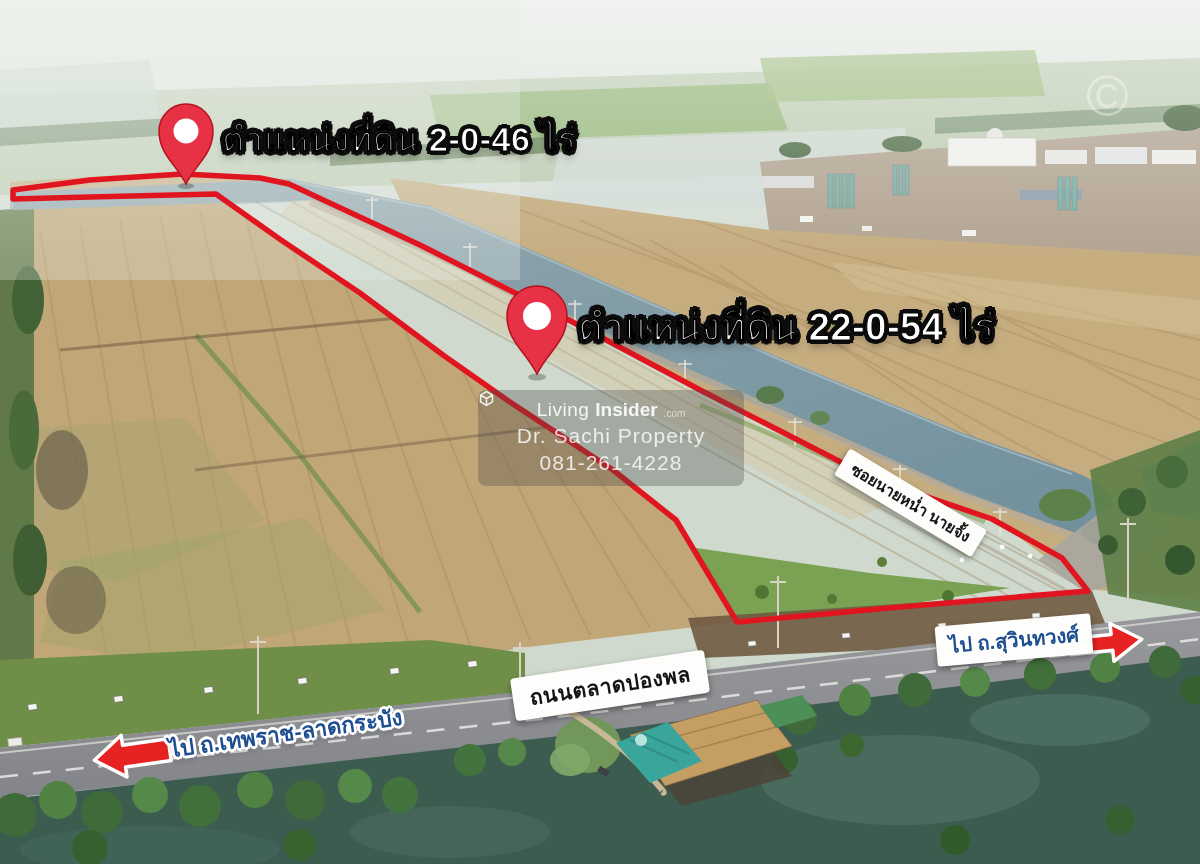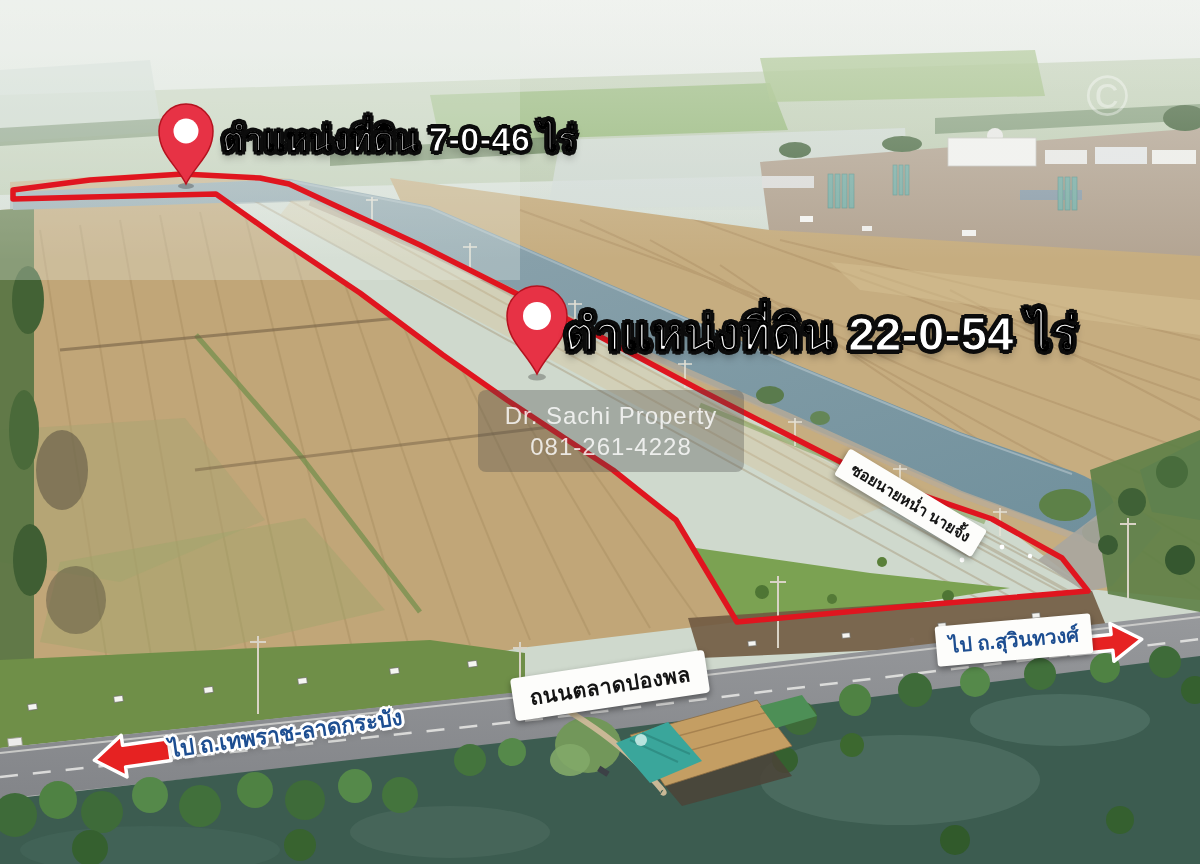--- a/index.html
+++ b/index.html
@@ -31,21 +31,21 @@
     text-shadow:-2px -2px 0 #fff,2px -2px 0 #fff,-2px 2px 0 #fff,2px 2px 0 #fff,-3px 0 0 #fff,3px 0 0 #fff,0 3px 0 #fff,0 -3px 0 #fff,0 4px 6px rgba(0,0,0,.3);
   }
   .watermark{
     left:478px;top:390px;width:266px;text-align:center;border-radius:8px;
     background:rgba(70,72,70,.32);padding:9px 0 11px;color:rgba(255,255,255,.8);
   }
   .wm-brand{display:flex;align-items:center;justify-content:center;gap:6px;font-size:19px;color:rgba(255,255,255,.88);}
   .wm-brand .thin{font-weight:normal;letter-spacing:.5px;}
   .wm-brand .bold{font-weight:bold;}
   .wm-brand .tld{font-size:10px;align-self:flex-end;margin-bottom:2px;color:rgba(255,255,255,.6);}
-  .wm-line{font-size:24px;margin-top:3px;letter-spacing:1px;}
+  .wm-line{font-size:21px;margin-top:3px;letter-spacing:1px;}
   .copyright{left:1086px;top:62px;font-size:58px;color:rgba(255,255,255,.38);}
 </style>
 </head>
 <body>
 
 <div class="stage">
 
 <svg width="1200" height="864" viewBox="0 0 1200 864">
   <defs>
     <linearGradient id="hazeG" x1="0" y1="0" x2="0" y2="1">
@@ -312,32 +312,40 @@
     <path d="M537,374 c-11,-22 -30,-33 -30,-58 a30,30 0 1,1 60,0 c0,25 -19,36 -30,58 z" fill="#e73245" stroke="#b5121f" stroke-width="1.5"></path>
     <circle cx="537" cy="316" r="14" fill="#fff"></circle>
   </g>
   <g>
     <ellipse cx="186" cy="186" rx="8" ry="3" fill="rgba(0,0,0,.25)"></ellipse>
     <path d="M186,184 c-10,-20 -27,-30 -27,-53 a27,27 0 1,1 54,0 c0,23 -17,33 -27,53 z" fill="#e73245" stroke="#b5121f" stroke-width="1.5"></path>
     <circle cx="186" cy="131" r="12.5" fill="#fff"></circle>
   </g>
 </svg>
 
-<div class="overlay pin-label" style="left:222px;top:112px;">ตำแหน่งที่ดิน 7-0-46 ไร่</div>
-
-<div class="overlay pin-label" style="left:564px;top:296px;font-size:47px;">ตำแหน่งที่ดิน 22-0-54 ไร่</div>
+<div class="overlay pin-label" style="left:222px;top:112px;">ตำแหน่งที่ดิน 2-0-46 ไร่</div>
+
+<div class="overlay pin-label" style="left:578px;top:296px;font-size:38px;">ตำแหน่งที่ดิน 22-0-54 ไร่</div>
 
 <div class="overlay white-sign soi-sign" style="left:842px;top:446px;">ซอยนายหน่ำ นายจั้ง</div>
 
 <div class="overlay white-sign road-sign" style="left:512px;top:664px;">ถนนตลาดปองพล</div>
 
 <div class="overlay dir-left-label" style="left:168px;top:716px;">ไป ถ.เทพราช-ลาดกระบัง</div>
 
 <div class="overlay white-sign dir-right-sign" style="left:936px;top:620px;">ไป ถ.สุวินทวงศ์</div>
 
 <div class="overlay watermark">
+  <div class="wm-brand">
+    <svg width="17" height="17" viewBox="0 0 20 20">
+      <path d="M3,6 L10,2 L17,6 L17,14 L10,18 L3,14 Z M3,6 L10,10 L17,6 M10,10 L10,18" fill="none" stroke="rgba(255,255,255,.9)" stroke-width="1.8"></path>
+    </svg>
+    <span class="thin">Living</span>
+        <span class="bold">Insider</span>
+        <span class="tld">.com</span>
+  </div>
   <div class="wm-line">Dr. Sachi Property</div>
   <div class="wm-line">081-261-4228</div>
 </div>
 
 <div class="overlay copyright">©</div>
 
 </div>
 
 </body></html>

